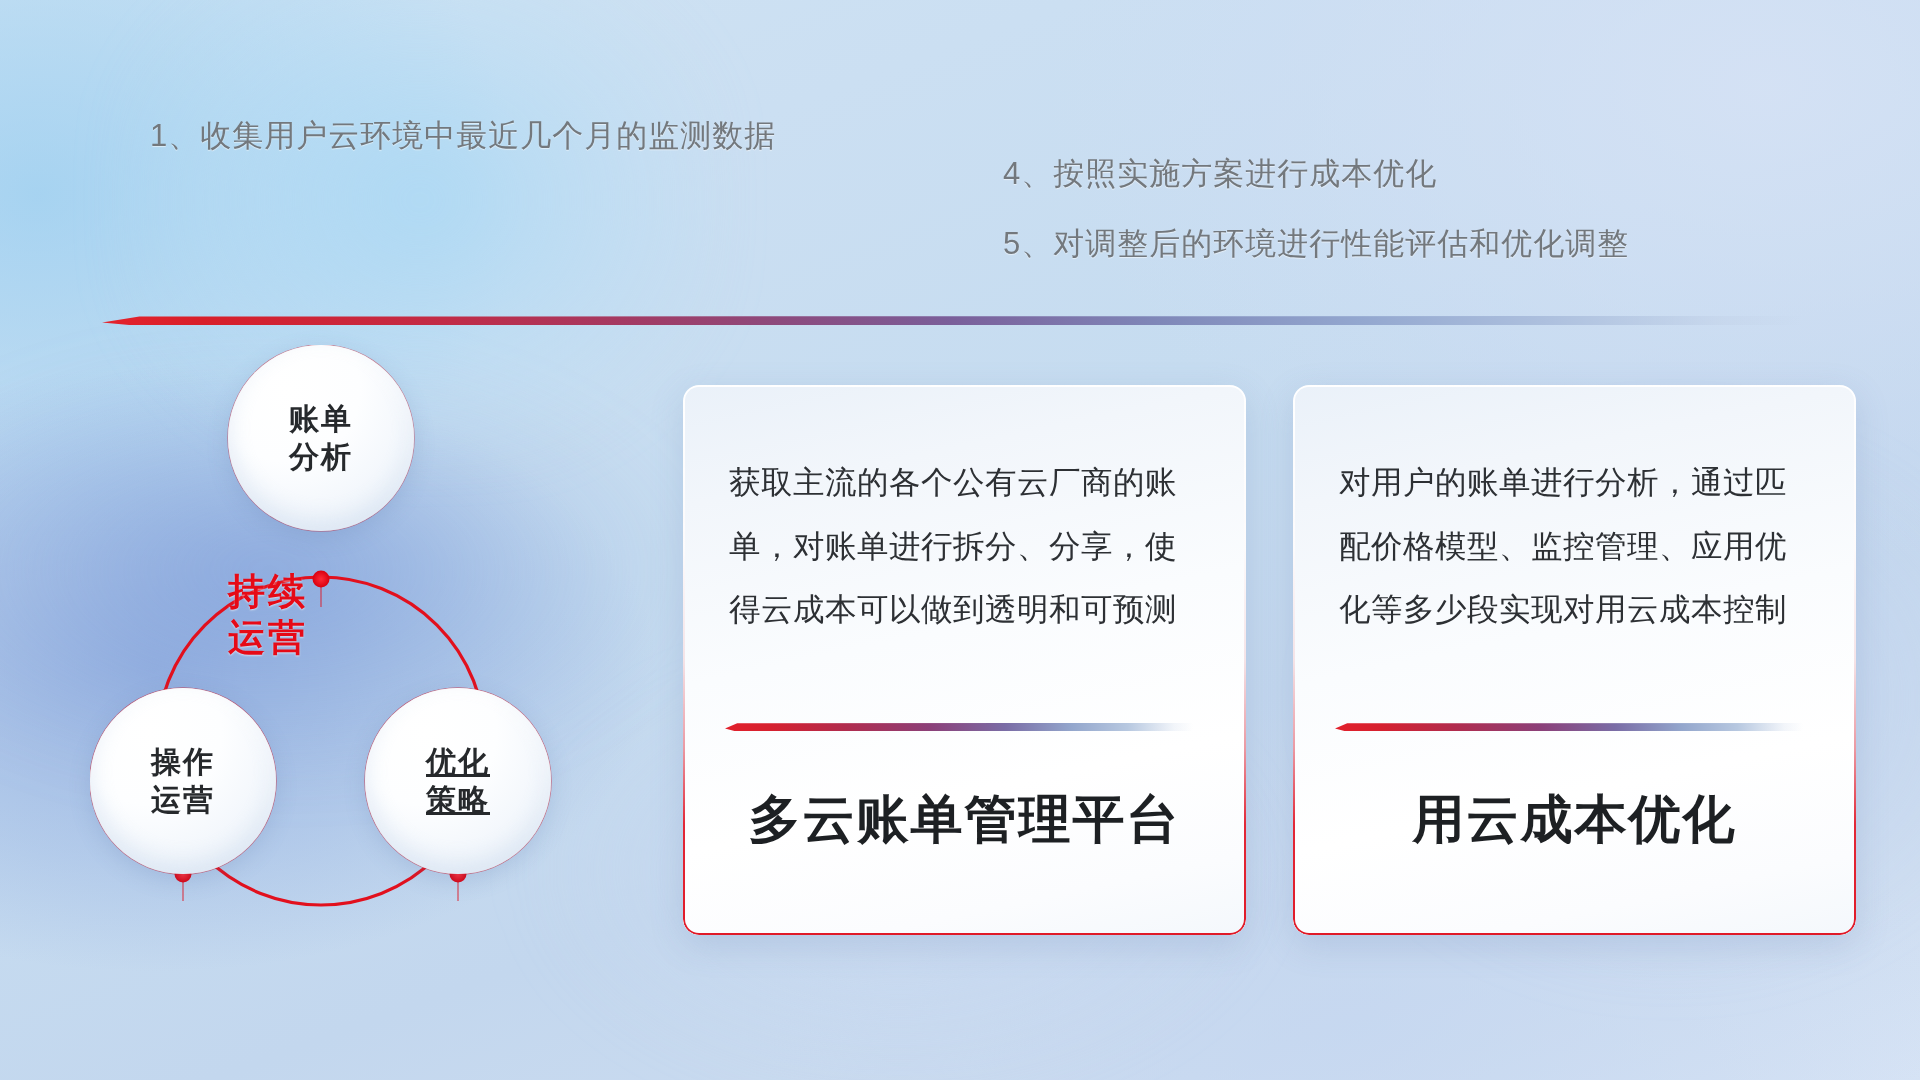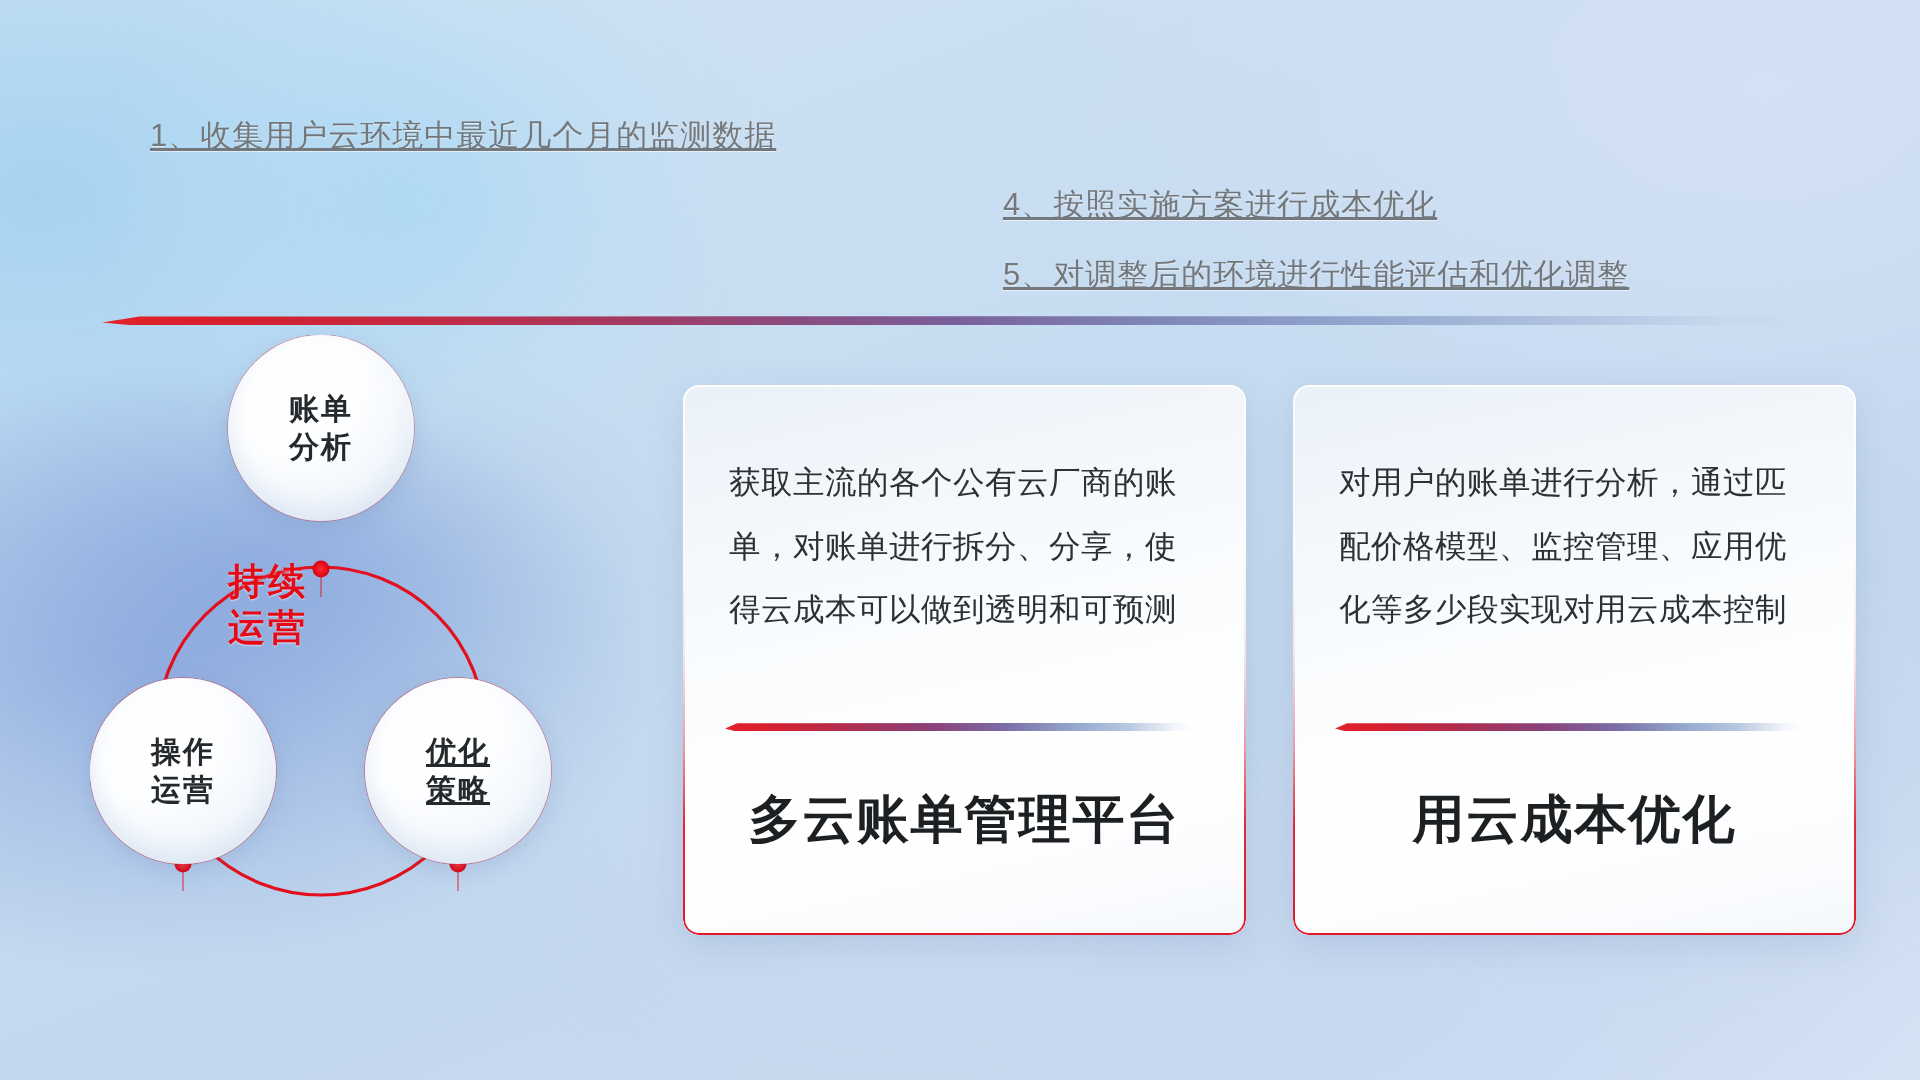--- a/index.html
+++ b/index.html
@@ -57,26 +57,25 @@
   
   .list-col {
     position: absolute;
     color: #6f7478;
     font-size: 31px;
     letter-spacing: 1px;
     line-height: 1.0;
     white-space: nowrap;
   }
   .list-left  { left: 150px; top: 120px; }
-  .list-right { left: 1003px; top: 158px; margin-top: 31px; }
+  .list-right { left: 1003px; top: 158px; }
   .list-item {
     margin-bottom: 39px;
     color: #73787d;
     text-shadow: 0 1px 1px rgba(255,255,255,0.55);
-    text-decoration: underline;
   }
 
   
   .divider {
     position: absolute;
     left: 102px;
     top: 316px;
     width: 1700px;
     height: 9px;
   }
@@ -97,21 +96,21 @@
       rgba(190,205,228,0.35) 95%,
       rgba(200,214,235,0) 100%);
     clip-path: polygon(0% 72%, 2.2% 6%, 100% 0%, 100% 100%, 1.6% 100%);
     border-radius: 1px;
   }
 
   
   .diagram {
     position: absolute;
     left: 90px;
-    top: 335px;
+    top: 345px;
     width: 580px;
     height: 600px;
   }
   .diagram svg { display: block; }
 
   .bubble {
     position: absolute;
     border-radius: 50%;
     background:
       radial-gradient(circle at 32% 24%, #ffffff 0%, #fdfeff 38%, #f3f7fc 66%, #e9f0f8 88%, #e2ebf6 100%);

